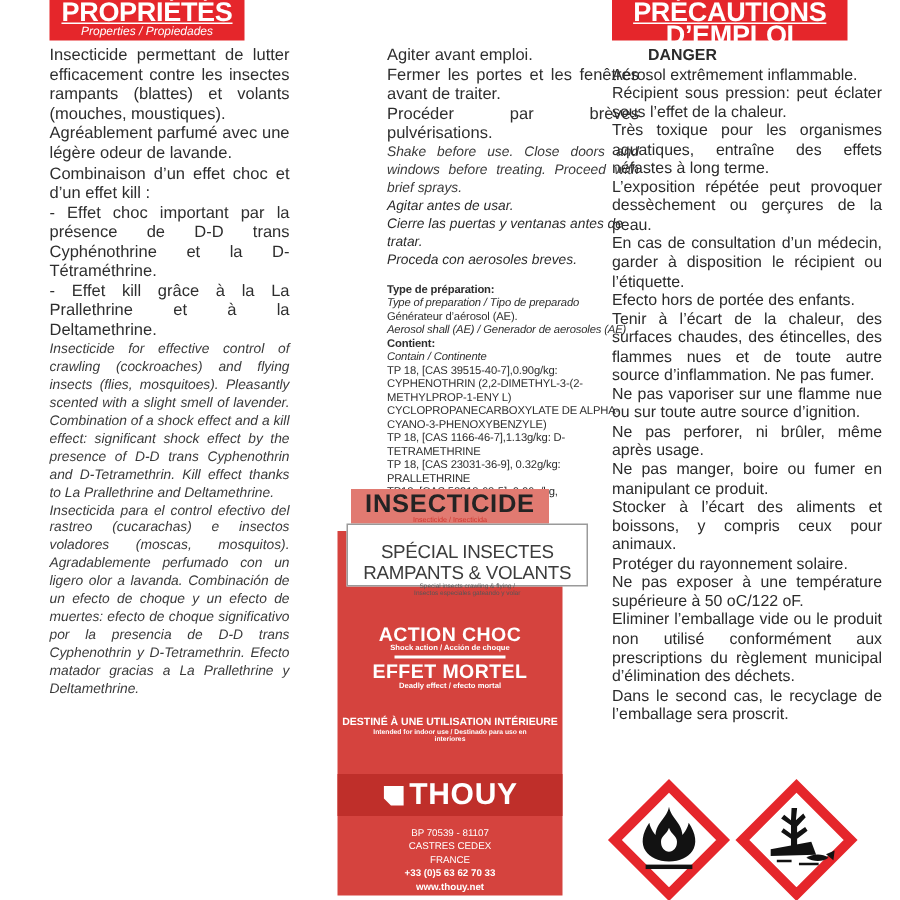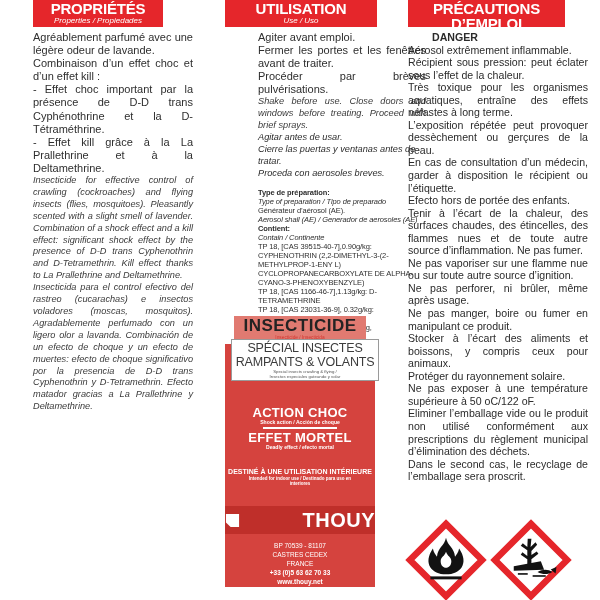--- a/index.html
+++ b/index.html
@@ -6,21 +6,21 @@
   html,body { background:#ffffff; }
   .page {
     position:relative; width:600px; height:600px; background:#fff;
     font-family:"Liberation Sans", sans-serif; color:#2b2b2b; overflow:hidden;
   }
   
   .colhead {
     position:absolute; top:0; height:27px; background:#e5262b; color:#fff;
     text-align:center; padding-top:1px;
   }
-  .colhead-title { font-weight:bold; font-size:15px; letter-spacing:-0.2px; line-height:15px; }
+  .colhead-title { font-weight:bold; font-size:18px; letter-spacing:-0.2px; line-height:15px;text-decoration:underline; }
   .colhead-sub   { font-style:italic; font-size:8px; line-height:9px; }
   .h-props { left:33px;  width:130px; }
   .h-usage { left:225px; width:152px; }
   .h-prec  { left:408px; width:157px; }
 
   
   .txtcol { position:absolute; top:31px; }
   .c-props { left:33px;  width:160px; }
   .c-usage { left:225px; width:168px;margin-left:33px; }
   .c-prec  { left:408px; width:180px; }
@@ -35,46 +35,46 @@
   .bold { font-weight:bold;padding-left:24px; }
 
   .usage-es div { font-style:italic; font-size:9.2px; line-height:11.9px; text-align:left; }
 
   .prep { margin-top:8px; font-size:7.5px; line-height:9px; color:#2e2e2e; letter-spacing:-0.1px; }
   .prep .lbl { font-weight:bold; }
   .prep .tr  { font-style:italic; }
   .prep .ing { text-transform:none; }
 
   
-  .product-label { position:absolute; left:225px; top:316px; width:150px; height:271px; }
+  .product-label { position:absolute; left:225px; top:326px; width:150px; height:271px; }
   .pl-body  { position:absolute; left:0; top:28px; right:0; bottom:0; background:#d5433e; }
   .pl-band  {
     position:absolute; left:9px; top:0; width:132px; height:30px;
     background:#e17a71; text-align:center; padding-top:1px;
   }
   .pl-title { font-size:17px; font-weight:600; letter-spacing:0.5px; color:#232323; line-height:18px; }
   .pl-title-sub { font-size:6px; transform:scale(0.8); transform-origin:top center; color:#d0362f; line-height:6px; }
   .pl-white {
-    position:absolute; left:6px; top:23px; width:148px; height:42px;
-    background:#fff; border:1px solid #9a9a9a; text-align:center; padding-top:2px;
+    position:absolute; left:6px; top:23px; width:161px; height:42px;
+    background:#fff; border:1px solid #9a9a9a; text-align:center; padding-top:12px;
   }
   .pl-sp { font-size:12.5px; line-height:13.5px; color:#3c3c3c; letter-spacing:-0.2px; }
   .pl-sp-sub { font-size:6px; transform:scale(0.72); transform-origin:top center; color:#555; line-height:6.5px; }
   .pl-claims { position:absolute; left:0; width:100%; text-align:center; color:#fff; }
   .pl-claim-title { font-size:13px; font-weight:bold; letter-spacing:0.3px; line-height:14px; }
   .pl-claim-sub   { font-size:6px; transform:scale(0.85); transform-origin:top center; line-height:7px; font-weight:bold; }
   .pl-action { top:90px; }
   .pl-divider { position:absolute; left:38px; top:111px; width:74px; height:2px; background:#fff; }
   .pl-kill { top:115px; }
   .pl-indoor { top:152px; }
   .pl-indoor-title { font-size:7px; font-weight:bold; line-height:8px; letter-spacing:0; }
   .pl-indoor-sub   { font-size:6px; transform:scale(0.75); transform-origin:top center; line-height:7px; font-weight:bold; }
   .pl-brandband {
     position:absolute; left:0; top:190px; width:100%; height:28px; background:#bf2f2a;
-    display:flex; align-items:center; justify-content:space-between; gap:3px;
+    display:flex; align-items:center; justify-content:center; gap:3px;
   }
   .pl-brand-text { color:#fff; font-weight:bold; font-size:20px; letter-spacing:0.5px; }
   .pl-address { position:absolute; left:0; top:225px; width:100%; text-align:center; color:#fff; }
   .pl-address div { font-size:6.5px; line-height:9px; }
   .pl-address .b { font-weight:bold; }
 
   
   .picto { position:absolute; width:82px; height:82px; }
   .picto-flame { left:405px; top:519px; }
   .picto-env   { left:490px; top:519px; }
@@ -83,35 +83,32 @@
 <body>
 
 <div class="page">
 
   <header class="colhead h-props">
     <div class="colhead-title">PROPRIÉTÉS</div>
     <div class="colhead-sub">Properties / Propiedades</div>
   </header>
   <div class="txtcol c-props">
     <div class="fr">
+      <p>Insecticide permettant de lutter efficacement contre les insectes rampants (blattes) et volants (mouches, moustiques).</p>
       <p>Agréablement parfumé avec une légère odeur de lavande.</p>
       <p>Combinaison d’un effet choc et d’un effet kill :</p>
       <p>- Effet choc important par la présence de D-D trans Cyphénothrine et la D-Tétraméthrine.</p>
       <p>- Effet kill grâce à la La Prallethrine et à la Deltamethrine.</p>
     </div>
     <div class="it">
       <p class="gap2">Insecticide for effective control of crawling (cockroaches) and flying insects (flies, mosquitoes). Pleasantly scented with a slight smell of lavender. Combination of a shock effect and a kill effect: significant shock effect by the presence of D-D trans Cyphenothrin and D-Tetramethrin. Kill effect thanks to La Prallethrine and Deltamethrine.</p>
       <p class="gap2">Insecticida para el control efectivo del rastreo (cucarachas) e insectos voladores (moscas, mosquitos). Agradablemente perfumado con un ligero olor a lavanda. Combinación de un efecto de choque y un efecto de muertes: efecto de choque significativo por la presencia de D-D trans Cyphenothrin y D-Tetramethrin. Efecto matador gracias a La Prallethrine y Deltamethrine.</p>
     </div>
   </div>
 
-  <header class="colhead h-usage">
-    <div class="colhead-title">UTILISATION</div>
-    <div class="colhead-sub">Use / Uso</div>
-  </header>
   <div class="txtcol c-usage">
     <div class="fr">
       <p>Agiter avant emploi.</p>
       <p>Fermer les portes et les fenêtres avant de traiter.</p>
       <p>Procéder par brèves pulvérisations.</p>
     </div>
     <div class="it">
       <p class="gap2">Shake before use. Close doors and windows before treating. Proceed with brief sprays.</p>
     </div>
     <div class="usage-es">

